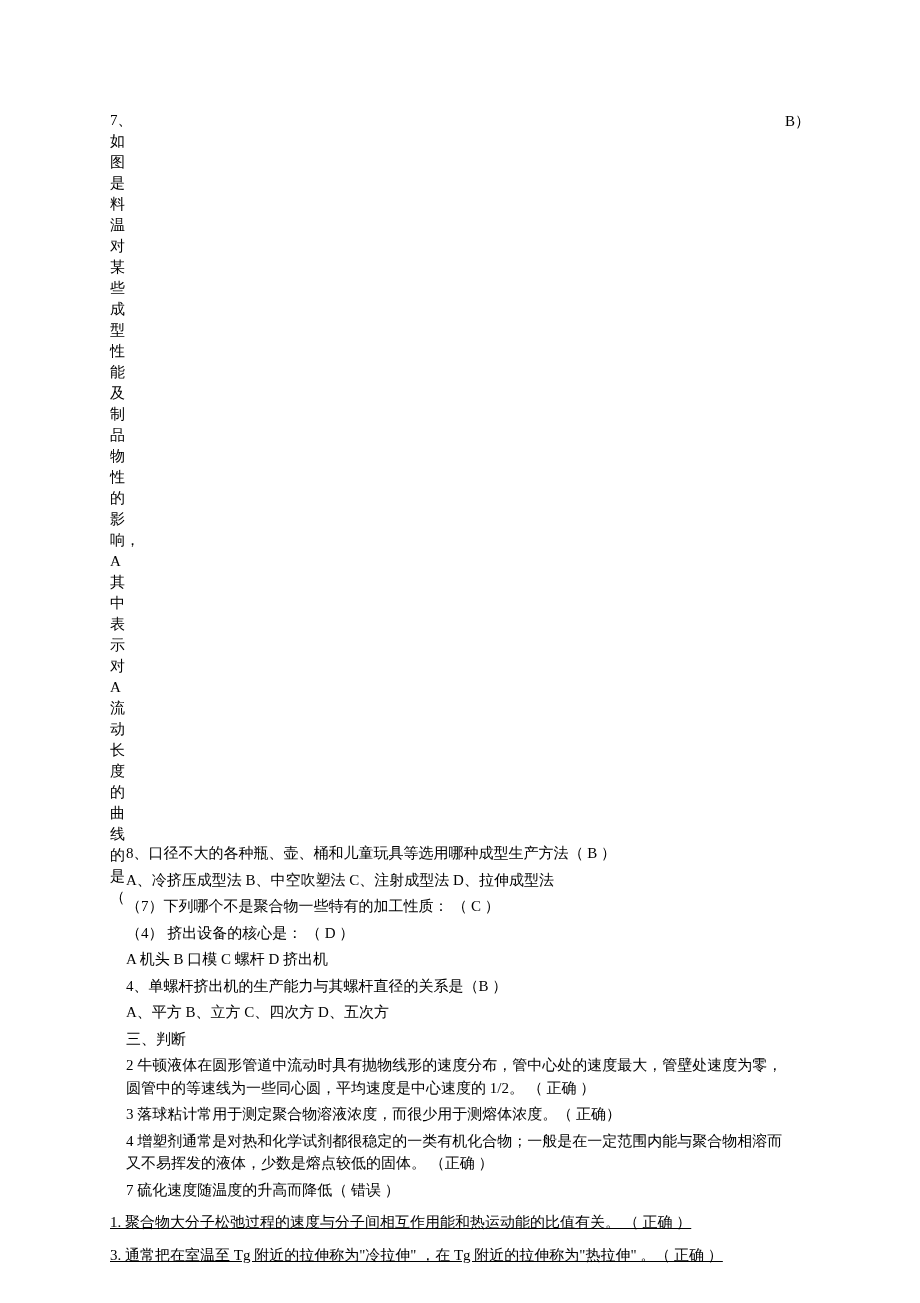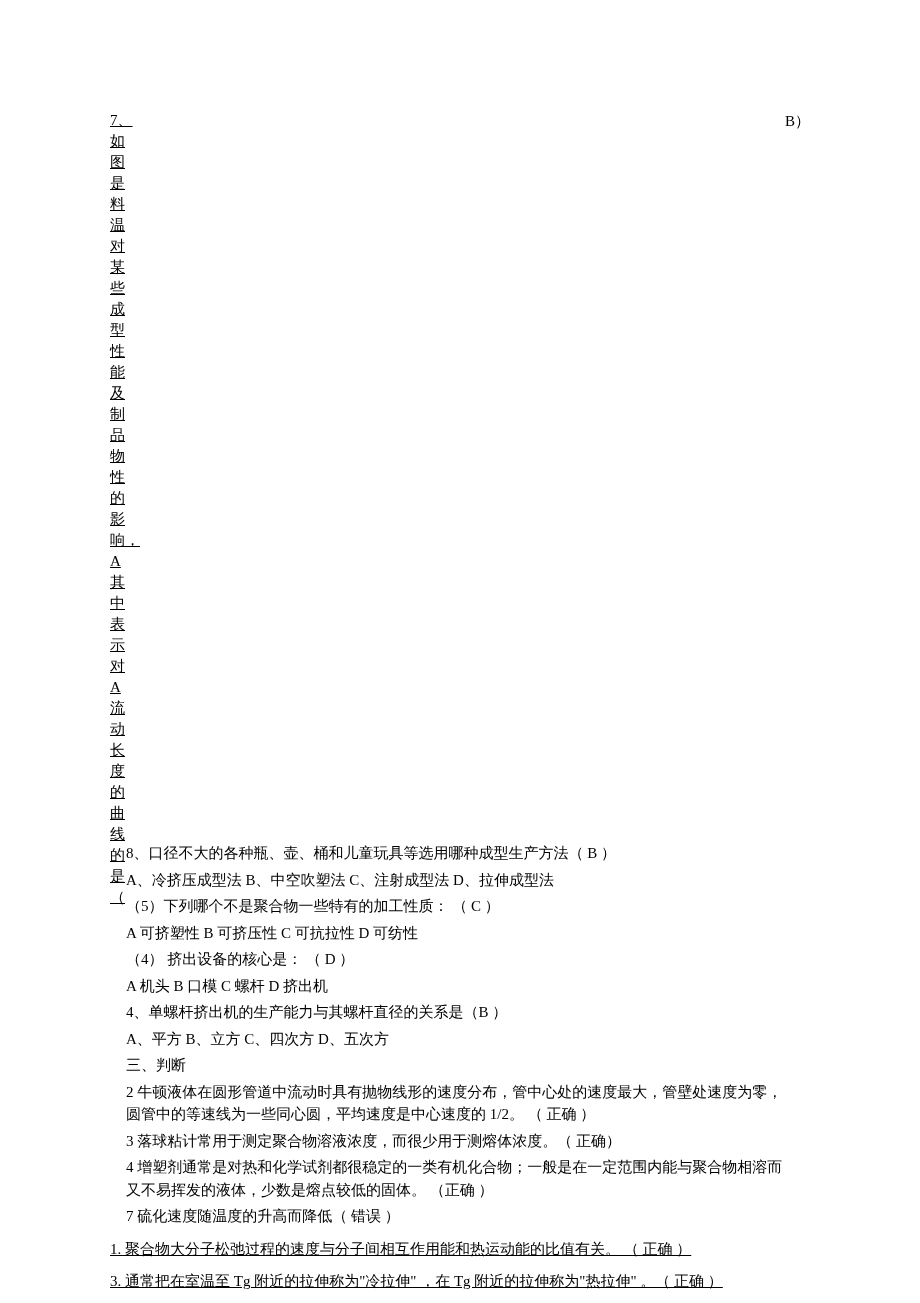--- a/index.html
+++ b/index.html
@@ -12,21 +12,20 @@
     line-height: 1.5;
     width: 920px;
   }
   .page {
     padding: 110px 110px 40px 110px;
     box-sizing: border-box;
   }
   .vert-col {
     width: 1em;
     line-height: 1.4;
-    text-decoration: underline;
   }
   .top-row {
     display: flex;
     align-items: flex-start;
     width: 100%;
     position: relative;
   }
   .b-right {
     position: absolute;
     right: 0;
@@ -46,22 +45,21 @@
 <div class="page">
 
   <div class="top-row">
     <div class="vert-col">7、如图是料温对某些成型性能及制品物性的影响，A其中表示对A流动长度的曲线的是（</div>
     <div class="b-right">B）</div>
   </div>
 
   <div style="margin-top:-70px; position:relative;">
     <div class="para">8、口径不大的各种瓶、壶、桶和儿童玩具等选用哪种成型生产方法（ B ）</div>
     <div class="para">A、冷挤压成型法 B、中空吹塑法  C、注射成型法 D、拉伸成型法</div>
-    <div class="para">（5）下列哪个不是聚合物一些特有的加工性质：   （ C ）</div>
-    <div class="para">A 可挤塑性 B 可挤压性 C 可抗拉性 D 可纺性</div>
+    <div class="para">（7）下列哪个不是聚合物一些特有的加工性质：   （ C ）</div>
     <div class="para">（4） 挤出设备的核心是：  （ D ）</div>
     <div class="para">A 机头 B 口模  C 螺杆 D 挤出机</div>
     <div class="para">4、单螺杆挤出机的生产能力与其螺杆直径的关系是（B ）</div>
     <div class="para">A、平方  B、立方  C、四次方  D、五次方</div>
     <div class="para">三、判断</div>
     <div class="para">2 牛顿液体在圆形管道中流动时具有抛物线形的速度分布，管中心处的速度最大，管壁处速度为零，   圆管中的等速线为一些同心圆，平均速度是中心速度的  1/2。  （ 正确 ）</div>
     <div class="para">3 落球粘计常用于测定聚合物溶液浓度，而很少用于测熔体浓度。（  正确）</div>
     <div class="para">4 增塑剂通常是对热和化学试剂都很稳定的一类有机化合物；一般是在一定范围内能与聚合物相溶而又不易挥发的液体，少数是熔点较低的固体。  （正确 ）</div>
     <div class="para">7 硫化速度随温度的升高而降低（  错误  ）</div>
   </div>

